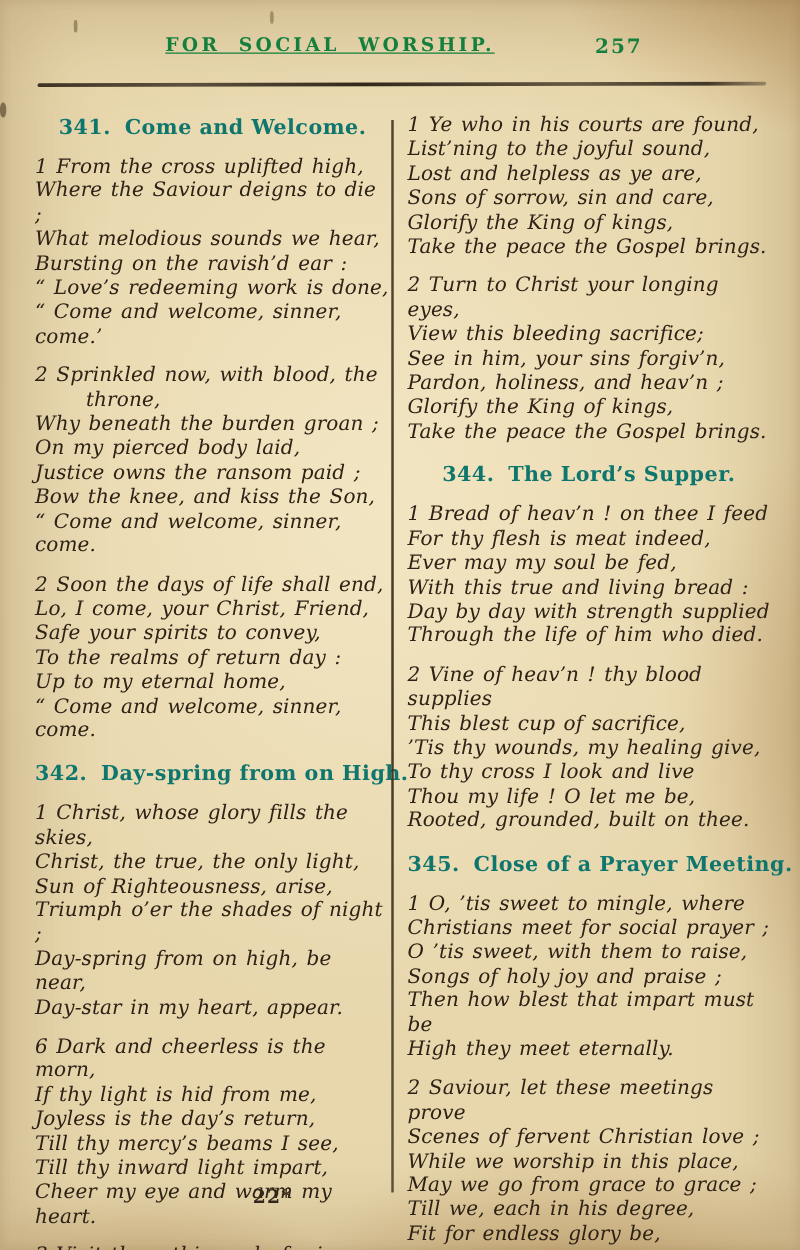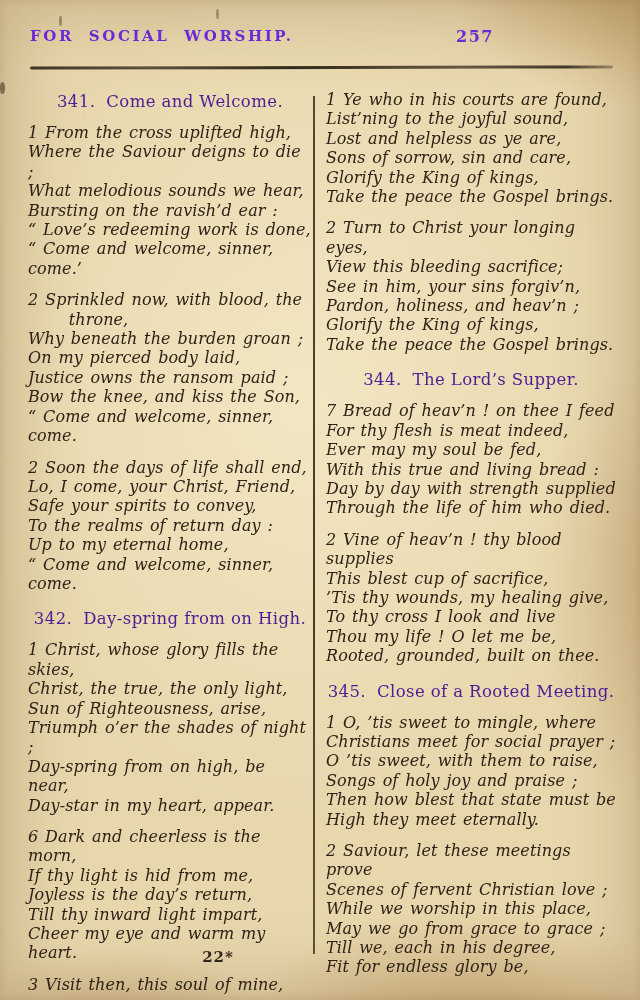--- a/index.html
+++ b/index.html
@@ -19,46 +19,47 @@
       radial-gradient(ellipse 230px 130px at 18% 104%, rgba(150,104,46,.28), rgba(150,104,46,0) 72%),
       radial-gradient(ellipse 430px 540px at 47% 40%, rgba(253,246,218,.48), rgba(253,246,218,0) 78%);
   }
   body::before{
     content:"";position:absolute;inset:0;pointer-events:none;
     box-shadow:inset 0 0 70px 12px rgba(125,92,45,.30), inset 0 0 9px rgba(110,80,40,.18);
   }
   .page{position:absolute;inset:0;}
   .running-header{
     position:absolute;top:27px;left:30px;right:30px;
-    text-align:left;padding-right:112px;
+    text-align:center;padding-right:112px;
     font-weight:700;font-size:15px;letter-spacing:2.6px;word-spacing:7px;
-    color:#6d28d9;
+    color:#15803d;
+    text-decoration:underline;
   }
   .page-number{
-    position:absolute;right:116px;top:0;
+    position:absolute;right:96px;top:0;
     font-size:16px;font-weight:700;letter-spacing:1.5px;word-spacing:normal;
   }
   .head-rule{
     position:absolute;top:66px;left:30px;right:27px;height:2.6px;border-radius:2px;
     transform:rotate(-0.12deg);
     background:linear-gradient(90deg,
       rgba(40,30,18,.88), rgba(40,30,18,.72) 20%, rgba(40,30,18,.95) 45%,
       rgba(40,30,18,.68) 74%, rgba(40,30,18,.85) 92%, rgba(40,30,18,.35));
   }
   .columns{position:absolute;top:90px;left:28px;right:24px;display:flex;align-items:flex-start;}
   .column{min-width:0;}
   .column.left{width:284px;flex:none;}
   .col-divider{
     flex:none;width:2px;height:858px;margin:6px 0 0 1px;
     background:linear-gradient(rgba(50,38,22,.82), rgba(50,38,22,.9) 55%, rgba(50,38,22,.75));
   }
   .column.right{flex:1;padding-left:11px;}
   .hymn-heading{
-    text-align:center;font-weight:400;font-size:16.5px;letter-spacing:.4px;
-    margin:16px 0 12px;color:#4c1d95;white-space:nowrap;
+    text-align:center;font-weight:700;font-size:16.5px;letter-spacing:.4px;
+    margin:16px 0 12px;color:#0f766e;white-space:nowrap;
   }
   .hymn-heading:first-child{margin-top:2px;}
   .hymn-number{margin-right:11px;}
   .stanza{margin:0 0 12px;font-style:italic;}
   .verse-line{
     font-size:16px;line-height:19.4px;letter-spacing:.1px;word-spacing:1.6px;
     white-space:pre-wrap;color:var(--ink);
   }
   .footer-sig{
     position:absolute;top:948px;left:188px;width:60px;text-align:center;
@@ -115,20 +116,21 @@
           <div class="verse-line">Christ, the true, the only light,</div>
           <div class="verse-line">Sun of Righteousness, arise,</div>
           <div class="verse-line">Triumph o’er the shades of night ;</div>
           <div class="verse-line">Day-spring from on high, be near,</div>
           <div class="verse-line">Day-star in my heart, appear.</div>
         </div>
         <div class="stanza">
           <div class="verse-line">6 Dark and cheerless is the morn,</div>
           <div class="verse-line">If thy light is hid from me,</div>
           <div class="verse-line">Joyless is the day’s return,</div>
+          <div class="verse-line">Till thy mercy’s beams I see,</div>
           <div class="verse-line">Till thy inward light impart,</div>
           <div class="verse-line">Cheer my eye and warm my heart.</div>
         </div>
         <div class="stanza">
           <div class="verse-line">3 Visit then, this soul of mine,</div>
         </div>
       </div>
     <div class="col-divider"></div>
     <div class="column right" id="col-right">
         <div class="stanza">
@@ -142,42 +144,42 @@
         <div class="stanza">
           <div class="verse-line">2 Turn to Christ your longing eyes,</div>
           <div class="verse-line">View this bleeding sacrifice;</div>
           <div class="verse-line">See in him, your sins forgiv’n,</div>
           <div class="verse-line">Pardon, holiness, and heav’n ;</div>
           <div class="verse-line">Glorify the King of kings,</div>
           <div class="verse-line">Take the peace the Gospel brings.</div>
         </div>
         <div class="hymn-heading"><span class="hymn-number">344.</span><span class="hymn-title">The Lord’s Supper.</span></div>
         <div class="stanza">
-          <div class="verse-line">7 Bread of heav’n ! on thee I feed</div>
+          <div class="verse-line">1 Bread of heav’n ! on thee I feed</div>
           <div class="verse-line">For thy flesh is meat indeed,</div>
           <div class="verse-line">Ever may my soul be fed,</div>
           <div class="verse-line">With this true and living bread :</div>
           <div class="verse-line">Day by day with strength supplied</div>
           <div class="verse-line">Through the life of him who died.</div>
         </div>
         <div class="stanza">
           <div class="verse-line">2 Vine of heav’n ! thy blood supplies</div>
           <div class="verse-line">This blest cup of sacrifice,</div>
           <div class="verse-line">’Tis thy wounds, my healing give,</div>
           <div class="verse-line">To thy cross I look and live</div>
           <div class="verse-line">Thou my life ! O let me be,</div>
           <div class="verse-line">Rooted, grounded, built on thee.</div>
         </div>
-        <div class="hymn-heading"><span class="hymn-number">345.</span><span class="hymn-title">Close of a Rooted Meeting.</span></div>
+        <div class="hymn-heading"><span class="hymn-number">345.</span><span class="hymn-title">Close of a Prayer Meeting.</span></div>
         <div class="stanza">
           <div class="verse-line">1 O, ’tis sweet to mingle, where</div>
           <div class="verse-line">Christians meet for social prayer ;</div>
           <div class="verse-line">O ’tis sweet, with them to raise,</div>
           <div class="verse-line">Songs of holy joy and praise ;</div>
-          <div class="verse-line">Then how blest that state must be</div>
+          <div class="verse-line">Then how blest that impart must be</div>
           <div class="verse-line">High they meet eternally.</div>
         </div>
         <div class="stanza">
           <div class="verse-line">2 Saviour, let these meetings prove</div>
           <div class="verse-line">Scenes of fervent Christian love ;</div>
           <div class="verse-line">While we worship in this place,</div>
           <div class="verse-line">May we go from grace to grace ;</div>
           <div class="verse-line">Till we, each in his degree,</div>
           <div class="verse-line">Fit for endless glory be,</div>
         </div>

